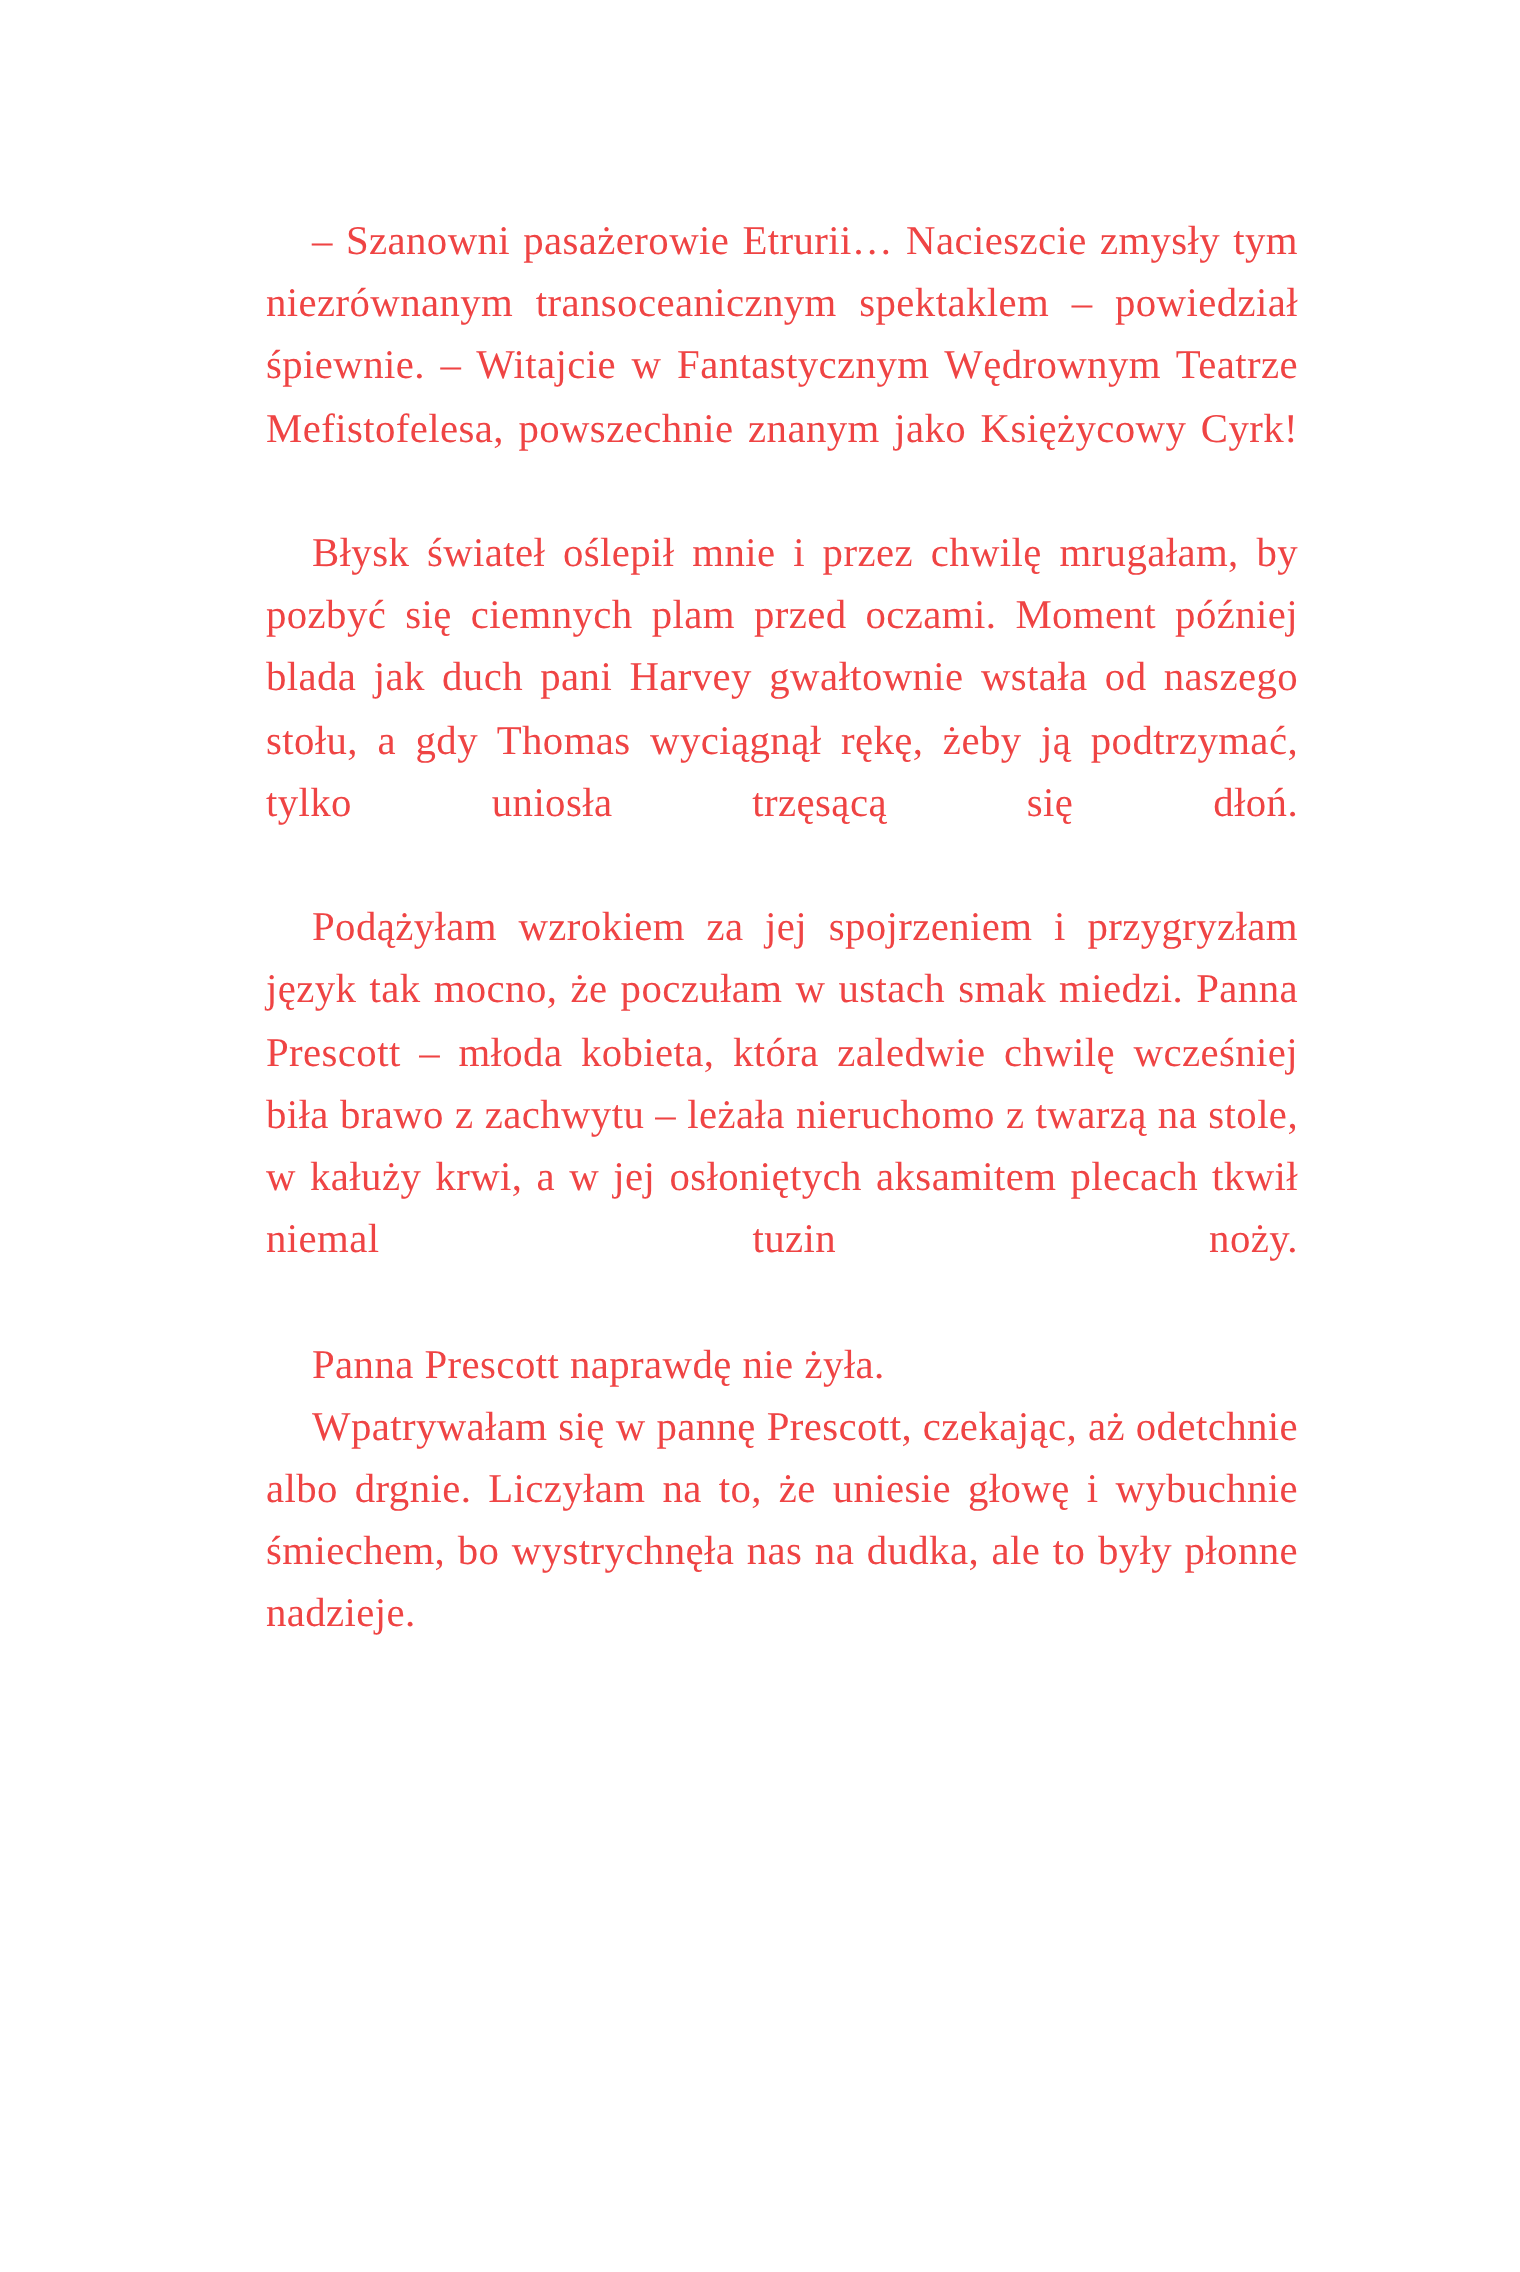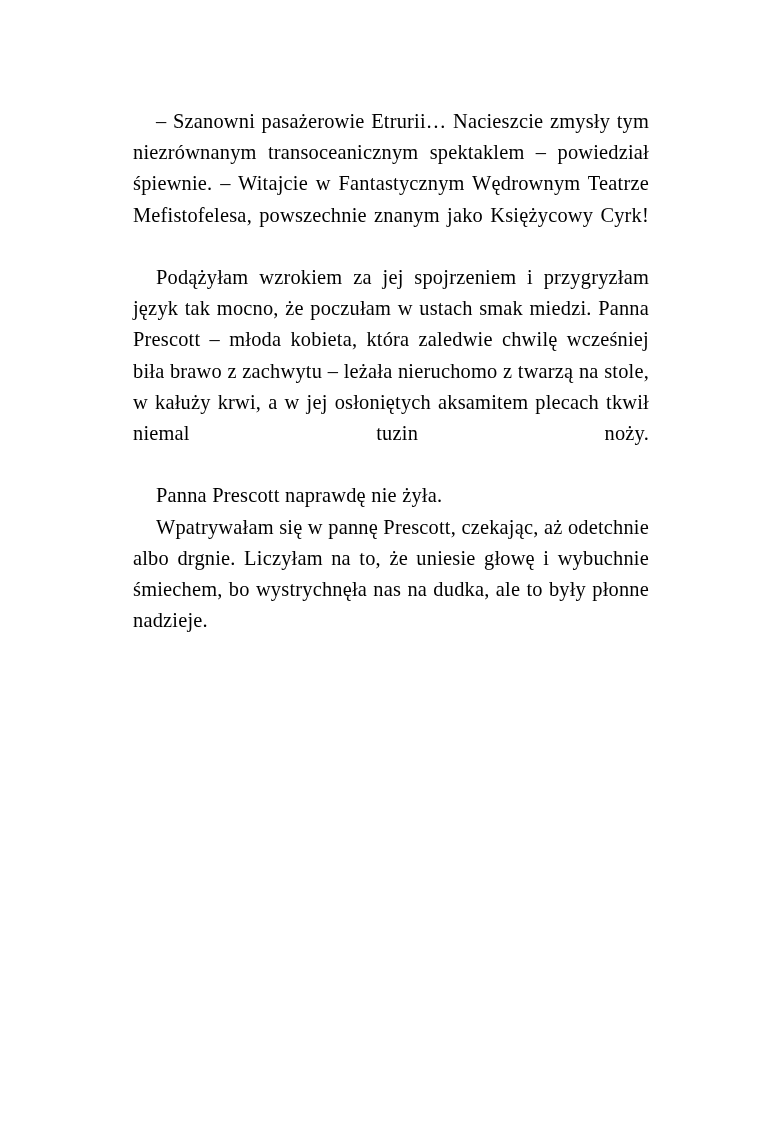--- a/index.html
+++ b/index.html
@@ -30,21 +30,21 @@
     width: 516px;
   }
   .para {
     margin: 0;
     padding: 0;
     text-indent: 23px;
     text-align: justify;
     text-justify: inter-word;
     font-size: 20.4px;
     line-height: 31.2px;
-    color: #000000;
+    color: #ef4444;
     letter-spacing: 0.01em;
     word-spacing: 0.005em;
     -webkit-font-smoothing: antialiased;
   }
   .para + .para {
     margin-top: 0;
   }
   
   .para::after {
     content: "";
@@ -54,17 +54,18 @@
   .para.no-stretch::after {
     content: none;
   }
 </style>
 </head>
 <body>
 
 <div class="page">
   <div class="text-block">
     <p class="para">– Szanowni pasażerowie Etrurii… Nacieszcie zmysły tym niezrównanym transoceanicznym spektaklem – powiedział śpiewnie. – Witajcie w Fantastycznym Wędrownym Teatrze Mefistofelesa, powszechnie znanym jako Księżycowy Cyrk!</p>
+    <p class="para">Błysk świateł oślepił mnie i przez chwilę mrugałam, by pozbyć się ciemnych plam przed oczami. Moment później blada jak duch pani Harvey gwałtownie wstała od naszego stołu, a gdy Thomas wyciągnął rękę, żeby ją podtrzymać, tylko uniosła trzęsącą się dłoń.</p>
     <p class="para">Podążyłam wzrokiem za jej spojrzeniem i przygryzłam język tak mocno, że poczułam w ustach smak miedzi. Panna Prescott – młoda kobieta, która zaledwie chwilę wcześniej biła brawo z zachwytu – leżała nieruchomo z twarzą na stole, w kałuży krwi, a w jej osłoniętych aksamitem plecach tkwił niemal tuzin noży.</p>
     <p class="para no-stretch">Panna Prescott naprawdę nie żyła.</p>
     <p class="para">Wpatrywałam się w pannę Prescott, czekając, aż odetchnie albo drgnie. Liczyłam na to, że uniesie głowę i wybuchnie śmiechem, bo wystrychnęła nas na dudka, ale to były płonne nadzieje.</p>
   </div>
 </div>
 
 </body></html>

